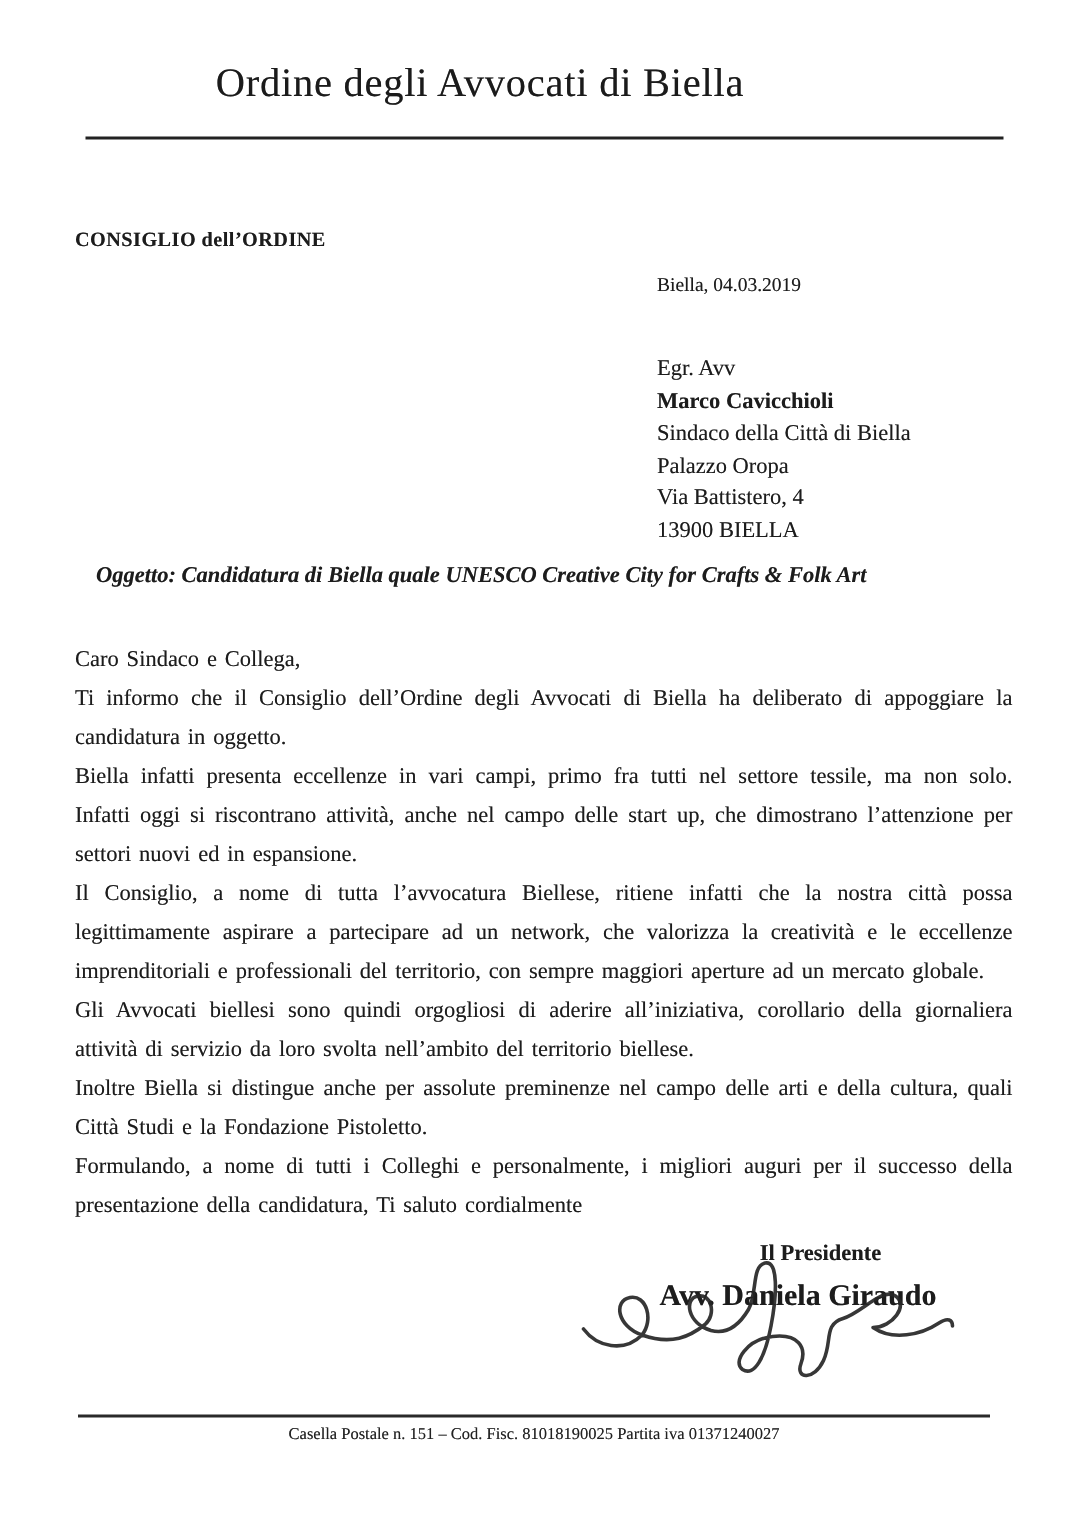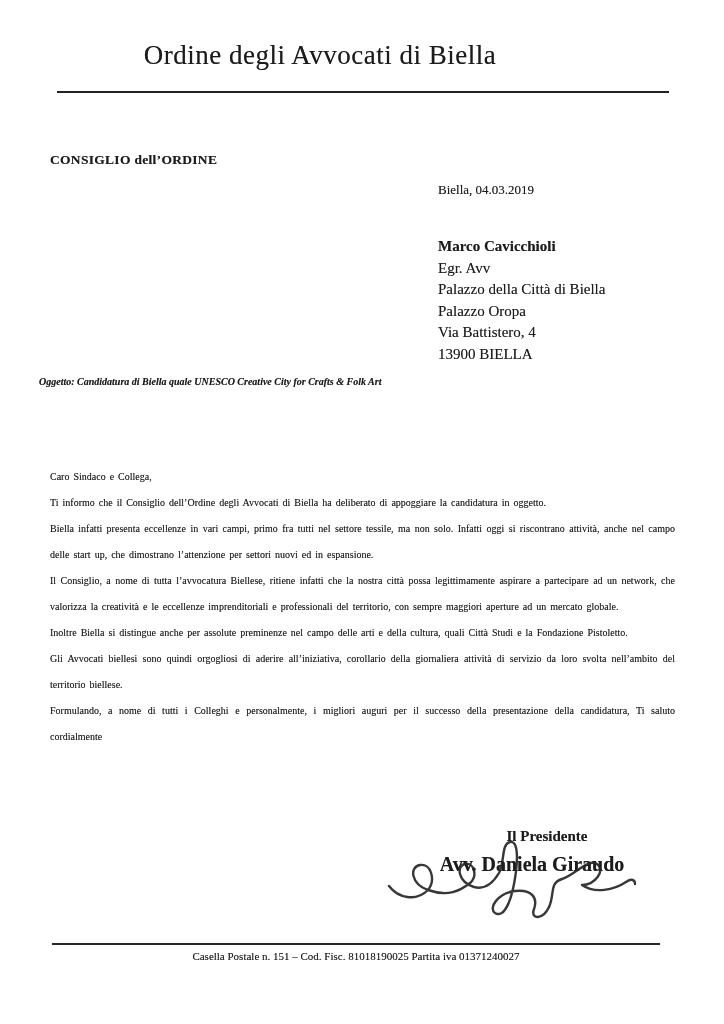--- a/index.html
+++ b/index.html
@@ -53,34 +53,33 @@
     position: absolute;
     top: 236px;
     left: 438px;
     font-size: 15px;
     line-height: 21.5px;
   }
   .recipient-line.bold { font-weight: bold; }
   .subject-line {
     position: absolute;
     top: 376px;
-    left: 39px;
+    left: 64px;
     width: 625px;
-    font-size: 10px;
+    font-size: 15px;
     font-weight: bold;
     font-style: italic;
   }
   .body-block {
     position: absolute;
     top: 427px;
     left: 50px;
     width: 625px;
-    font-size: 10px;
+    font-size: 15px;
     line-height: 26px;
-    margin-top: 37px;
   }
   .body-block p {
     margin: 0;
     text-align: justify;
     word-spacing: 1.5px;
   }
   .signature-block {
     position: absolute;
     top: 828px;
     left: 392px;
@@ -125,37 +124,37 @@
 
 <div class="letter-page">
 
   <div class="org-title">Ordine degli Avvocati di Biella</div>
   <div class="header-rule"></div>
 
   <div class="council-label">CONSIGLIO dell’ORDINE</div>
   <div class="date-line">Biella, 04.03.2019</div>
 
   <div class="recipient-block">
+    <div class="recipient-line">Egr. Avv</div>
     <div class="recipient-line bold">Marco Cavicchioli</div>
-    <div class="recipient-line">Egr. Avv</div>
-    <div class="recipient-line">Palazzo della Città di Biella</div>
+    <div class="recipient-line">Sindaco della Città di Biella</div>
     <div class="recipient-line">Palazzo Oropa</div>
     <div class="recipient-line">Via Battistero, 4</div>
     <div class="recipient-line">13900 BIELLA</div>
   </div>
 
   <div class="subject-line">Oggetto: Candidatura di Biella quale UNESCO Creative City for Crafts &amp; Folk Art</div>
 
   <div class="body-block">
     <p>Caro Sindaco e Collega,</p>
     <p>Ti informo che il Consiglio dell’Ordine degli Avvocati di Biella ha deliberato di appoggiare la candidatura in oggetto.</p>
     <p>Biella infatti presenta eccellenze in vari campi, primo fra tutti nel settore tessile, ma non solo. Infatti oggi si riscontrano attività, anche nel campo delle start up, che dimostrano l’attenzione per settori nuovi ed in espansione.</p>
     <p>Il Consiglio, a nome di tutta l’avvocatura Biellese, ritiene infatti che la nostra città possa legittimamente aspirare a partecipare ad un network, che valorizza la creatività e le eccellenze imprenditoriali e professionali del territorio, con sempre maggiori aperture ad un mercato globale.</p>
+    <p>Gli Avvocati biellesi sono quindi orgogliosi di aderire all’iniziativa, corollario della giornaliera attività di servizio da loro svolta nell’ambito del territorio biellese.</p>
     <p>Inoltre Biella si distingue anche per assolute preminenze nel campo delle arti e della cultura, quali Città Studi e la Fondazione Pistoletto.</p>
-    <p>Gli Avvocati biellesi sono quindi orgogliosi di aderire all’iniziativa, corollario della giornaliera attività di servizio da loro svolta nell’ambito del territorio biellese.</p>
     <p>Formulando, a nome di tutti i Colleghi e personalmente, i migliori auguri per il successo della presentazione della candidatura, Ti saluto cordialmente</p>
   </div>
 
   <div class="signature-block">
     <span class="signature-role">Il Presidente</span>
     <span class="signature-name">Avv. Daniela Giraudo</span>
     <svg class="signature-scrawl" width="252" height="88" viewBox="0 0 252 88" xmlns="http://www.w3.org/2000/svg">
       <path d="M3 50 C 12 62, 30 66, 42 54 C 50 44, 45 27, 34 29 C 23 31, 25 48, 42 54 C 62 61, 74 55, 84 47
                C 92 40, 88 26, 79 28 C 70 30, 72 46, 88 51 C 99 54, 107 47, 113 37 C 119 26, 115 8, 124 6
                C 133 4, 132 27, 128 48 C 124 69, 117 82, 109 77 C 102 72, 112 57, 129 55 C 146 53, 152 62, 148 73

